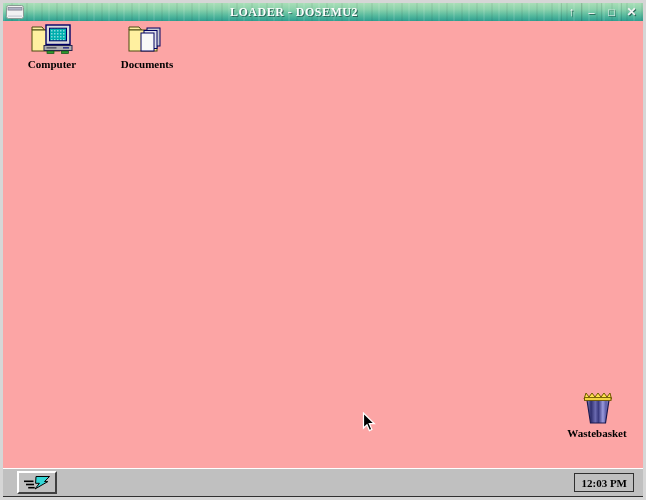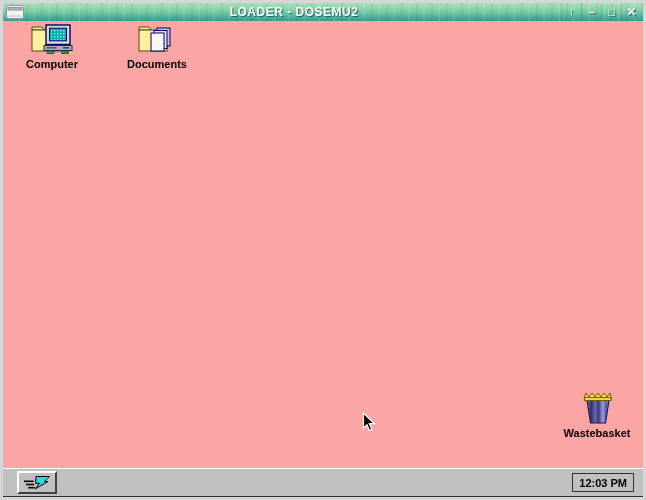--- a/index.html
+++ b/index.html
@@ -1,21 +1,21 @@
 <!DOCTYPE html>
 <html><head>
 <meta charset="utf-8">
 <style>
   html,body{margin:0;padding:0;background:#555;}
   *{box-sizing:border-box;}
   .window{
     position:relative;width:646px;height:500px;
     border:3px solid #D6D6D6;outline:1px solid #9a9a9a;
     background:#C0C0C0;display:flex;flex-direction:column;
-    font-family:Liberation Sans, sans-serif;
+    font-family:Liberation Serif, serif;
     overflow:hidden;
   }
   
   .titlebar{
     height:18px;flex:none;display:flex;align-items:center;
     background:
       repeating-linear-gradient(90deg, rgba(255,255,255,0.09) 0 2px, transparent 2px 8px, rgba(0,0,0,0.05) 8px 10px, transparent 10px 15px),
       linear-gradient(to bottom,#A9DEB7 0%,#8CD2AC 35%,#55B99D 70%,#2F9E90 100%);
   }
   .sysmenu{width:24px;flex:none;display:flex;justify-content:center;align-items:center;height:100%;}
@@ -105,21 +105,21 @@
         <rect x="19.5" y="4.2" width="17" height="12.6" fill="url(#scr)" stroke="#000066" stroke-width="1"></rect>
         <rect x="14" y="21.5" width="28" height="5" fill="#AEAEAE" stroke="#26264d" stroke-width="1"></rect>
         <rect x="16.5" y="23" width="10" height="1.6" fill="#5a5a6e"></rect>
         <rect x="33" y="23" width="6" height="1.6" fill="#3a3a8a"></rect>
         <rect x="17" y="27" width="7" height="2.6" fill="#2E9B2E" stroke="#1a4d1a" stroke-width="0.7"></rect>
         <rect x="31.5" y="27" width="7" height="2.6" fill="#2E9B2E" stroke="#1a4d1a" stroke-width="0.7"></rect>
       </svg>
       <div class="label">Computer</div>
     </div>
 
-    <div class="icon-cell" style="left:112px;top:3px;">
+    <div class="icon-cell" style="left:102px;top:3px;">
       <svg width="44" height="32" viewBox="0 0 44 32">
         <polygon points="4,6 4,3 14,3 16.5,6" fill="#FFF0A0" stroke="#4a4a10" stroke-width="1"></polygon>
         <rect x="4" y="6" width="28" height="21" fill="#FFF0A0" stroke="#4a4a10" stroke-width="1"></rect>
         <rect x="22" y="4" width="13" height="18" fill="#C9C9D2" stroke="#000060" stroke-width="1"></rect>
         <rect x="19" y="6.5" width="13" height="18" fill="#E2E2EA" stroke="#000060" stroke-width="1"></rect>
         <rect x="16" y="9" width="13" height="18" fill="#F8F8F8" stroke="#000060" stroke-width="1"></rect>
       </svg>
       <div class="label">Documents</div>
     </div>
 

